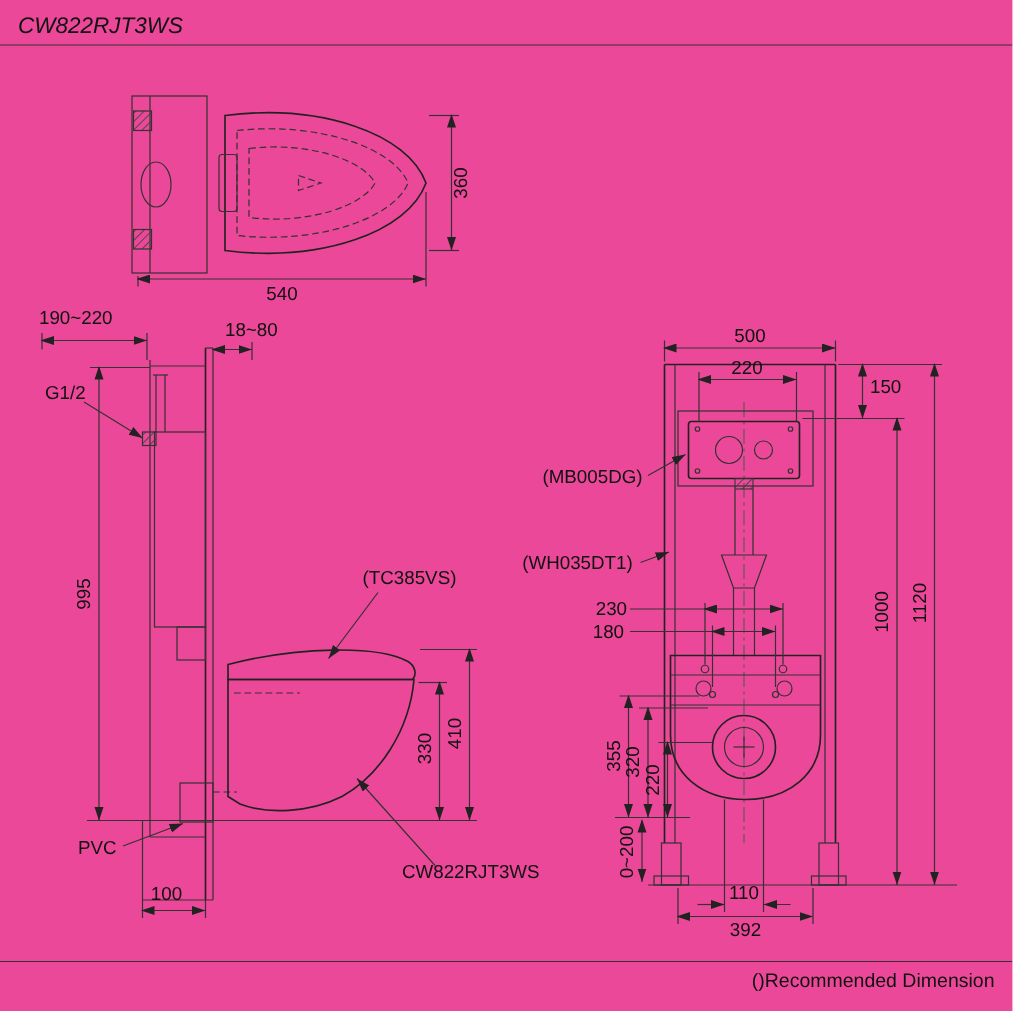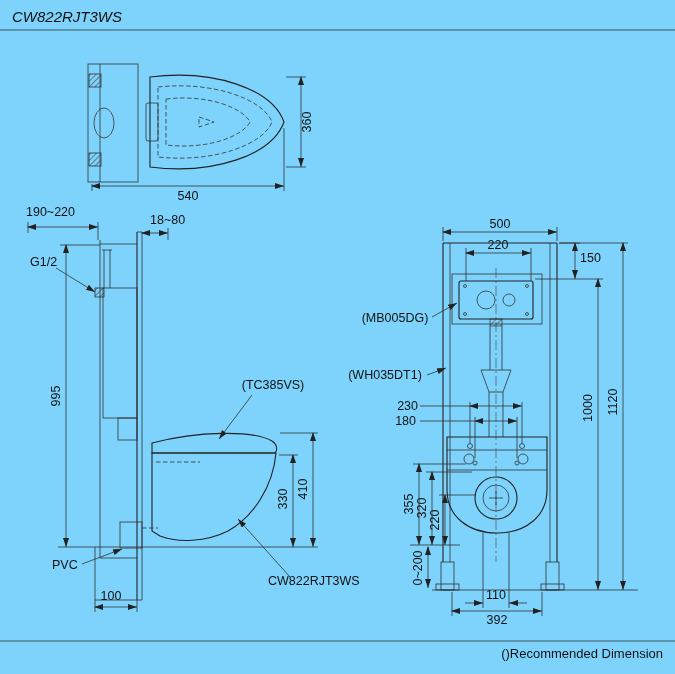--- a/index.html
+++ b/index.html
@@ -1,17 +1,17 @@
 <!DOCTYPE html>
 <html><head>
 <meta charset="utf-8">
 <style>
   html,body { margin:0; padding:0; background:#ffffff; }
   .sheet {
-    position:relative; width:675px; height:674px; background:#7dd3fc;
+    position:relative; width:675px; height:674px; background:#ec4899;
     font-family:"Liberation Sans", sans-serif; overflow:hidden;
   }
   svg { display:block; }
   svg text {
     font-family:"Liberation Sans", sans-serif;
     font-size:12.5px; fill:#111111;
   }
   text.title { font-size:15px; font-style:italic; }
   text.note  { font-size:13px; }
   .ln   { stroke:#222222; stroke-width:1.1; fill:none; }

